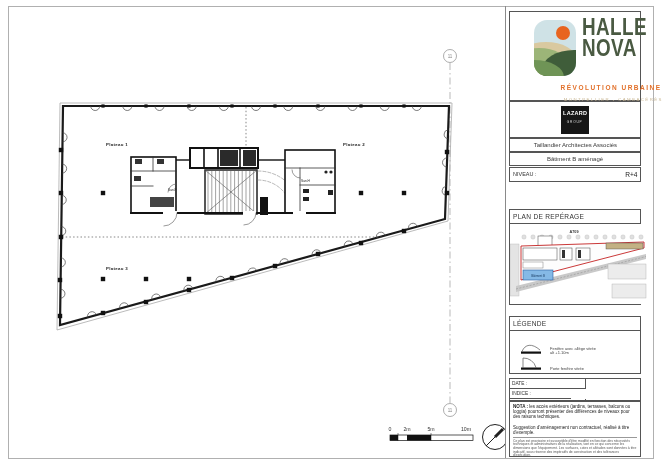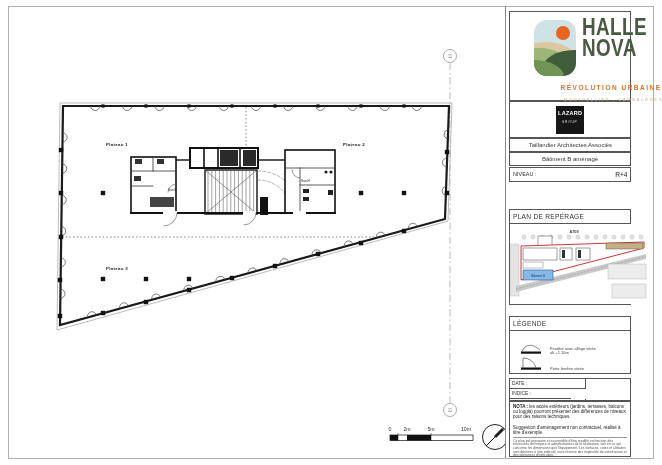--- a/index.html
+++ b/index.html
@@ -3,21 +3,21 @@
 <meta charset="utf-8">
 <style>
   html,body{margin:0;padding:0;}
   body{width:662px;height:465px;position:relative;background:#fff;overflow:hidden;
        font-family:"Liberation Sans",sans-serif;color:#222;}
   .abs{position:absolute;}
   #frame{left:8px;top:6px;width:644px;height:451px;border:1px solid #b0b0b0;}
   #divider{left:505px;top:6px;width:0;height:452px;border-left:1px solid #8a8a8a;}
 
   
-  .panel{position:absolute;left:509px;width:122px;background:#fff;border:1px solid #555;box-sizing:border-box;}
+  .panel{position:absolute;left:509px;width:132px;background:#fff;border:1px solid #555;box-sizing:border-box;}
   .row-center{display:flex;align-items:center;justify-content:center;}
 
   
   .sc{display:inline-block;white-space:nowrap;transform-origin:50% 50%;}
 
   
   #logo-box{top:11px;height:90px;}
   #logo-icon{position:absolute;left:24px;top:8px;width:42px;height:56px;border-radius:13px;overflow:hidden;background:#cfe2e6;}
   #logo-sun{position:absolute;left:22px;top:6px;width:14px;height:14px;border-radius:50%;background:#e8641f;}
   .hill{position:absolute;border-radius:50%;}

